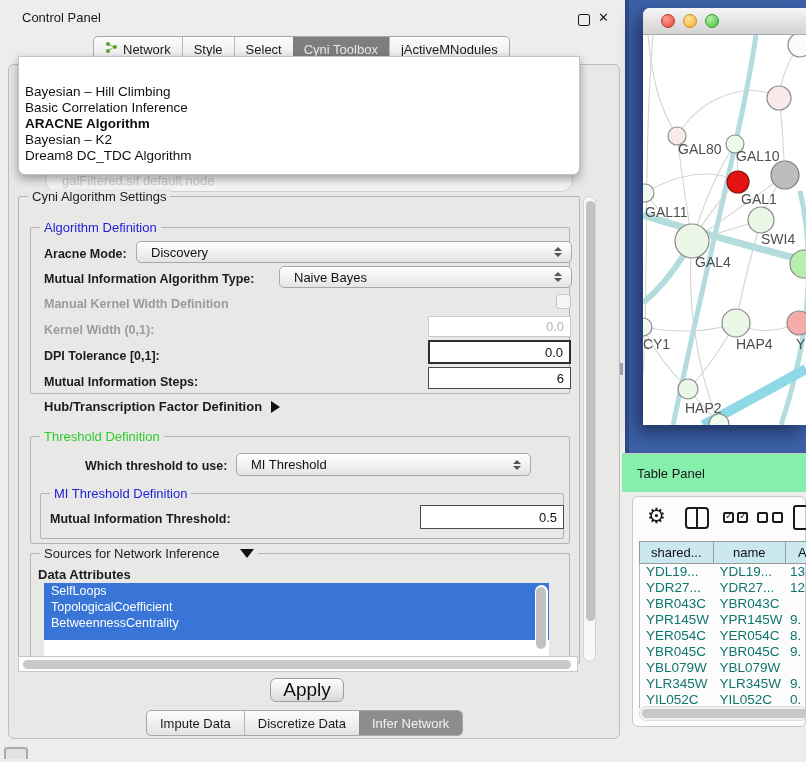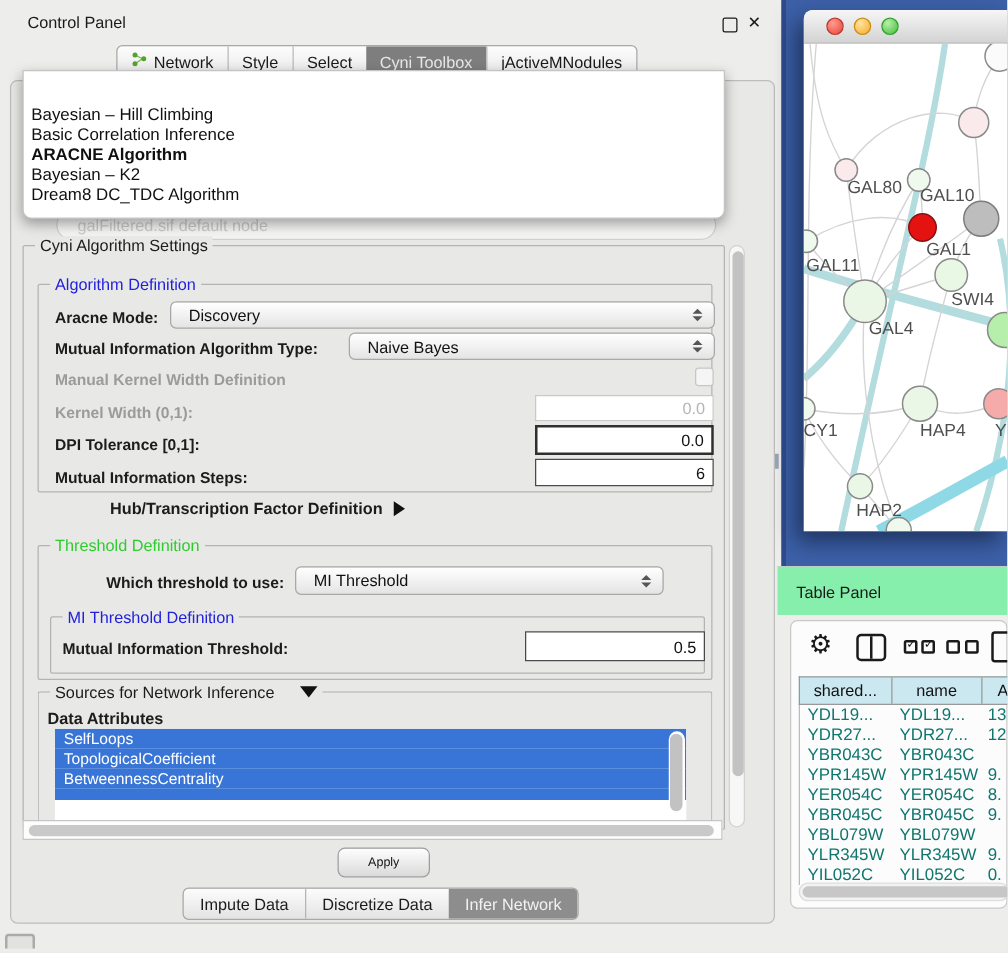--- a/index.html
+++ b/index.html
@@ -67,21 +67,21 @@
   .attr-list{background:#fff;overflow:hidden;}
   .attr-item{height:16px;line-height:16px;background:#3875d7;color:#fff;font-size:12.5px;padding-left:7px;}
   .attr-partial{height:9px;background:#3875d7;}
 
   .vscroll{background:#f7f7f7;border:1px solid #d2d2d2;border-radius:7px;box-sizing:border-box;}
   .vthumb{position:absolute;background:#c2c2c2;border-radius:5px;}
   .hscroll-strip{background:#fdfdfd;border:1px solid #c6c6c6;box-sizing:border-box;}
   .hthumb{position:absolute;background:#c9c9c9;border-radius:5px;}
 
   .apply-btn{border:1px solid #9e9e9e;border-radius:6px;background:linear-gradient(#fefefe,#dadada);
-             font-size:10px;color:#111;display:flex;align-items:center;justify-content:center;}
+             font-size:19px;color:#111;display:flex;align-items:center;justify-content:center;}
 
   .bottom-tabs{display:flex;height:24px;border:1px solid #a8a8a8;border-radius:5px;overflow:hidden;
                background:linear-gradient(#fcfcfc,#e3e3e3);}
   .btab{display:flex;align-items:center;padding:0 13px;font-size:13px;color:#1a1a1a;border-left:1px solid #b5b5b5;}
   .btab:first-child{border-left:none;}
   .btab.selected{background:#8d8d8d;color:#f2f2f2;border-left:none;}
 
   .corner-icon{left:4px;top:747px;width:20px;height:15px;background:#e2e2e0;border:2px solid #ababab;border-radius:3px;}
 
   
@@ -210,21 +210,21 @@
   <div class="abs flabel" style="left:44px;top:349px;">DPI Tolerance [0,1]:</div>
   <div class="abs tfield enabled" style="left:428px;top:340px;width:143px;height:24px;">
     <span>0.0</span>
   </div>
 
   <div class="abs flabel" style="left:44px;top:375px;">Mutual Information Steps:</div>
   <div class="abs tfield normal" style="left:428px;top:367px;width:143px;height:22px;">
     <span>6</span>
   </div>
 
-  <div class="abs" style="left:44px;top:399px;display:flex;align-items:center;gap:9px;margin-left:44px;">
+  <div class="abs" style="left:44px;top:399px;display:flex;align-items:center;gap:9px;">
     <span class="flabel" style="font-size:13px;">Hub/Transcription Factor Definition</span>
     <span class="arrow-right"></span>
   </div>
 
   <div class="abs group" style="left:30px;top:436px;width:538px;height:106px;"></div>
   <div class="abs group-title t-green" style="left:40px;top:429px;">Threshold Definition</div>
 
   <div class="abs flabel" style="left:85px;top:459px;">Which threshold to use:</div>
   <div class="abs combo" style="left:236px;top:453px;width:295px;height:23px;">
     <span class="val">MI Threshold</span>

